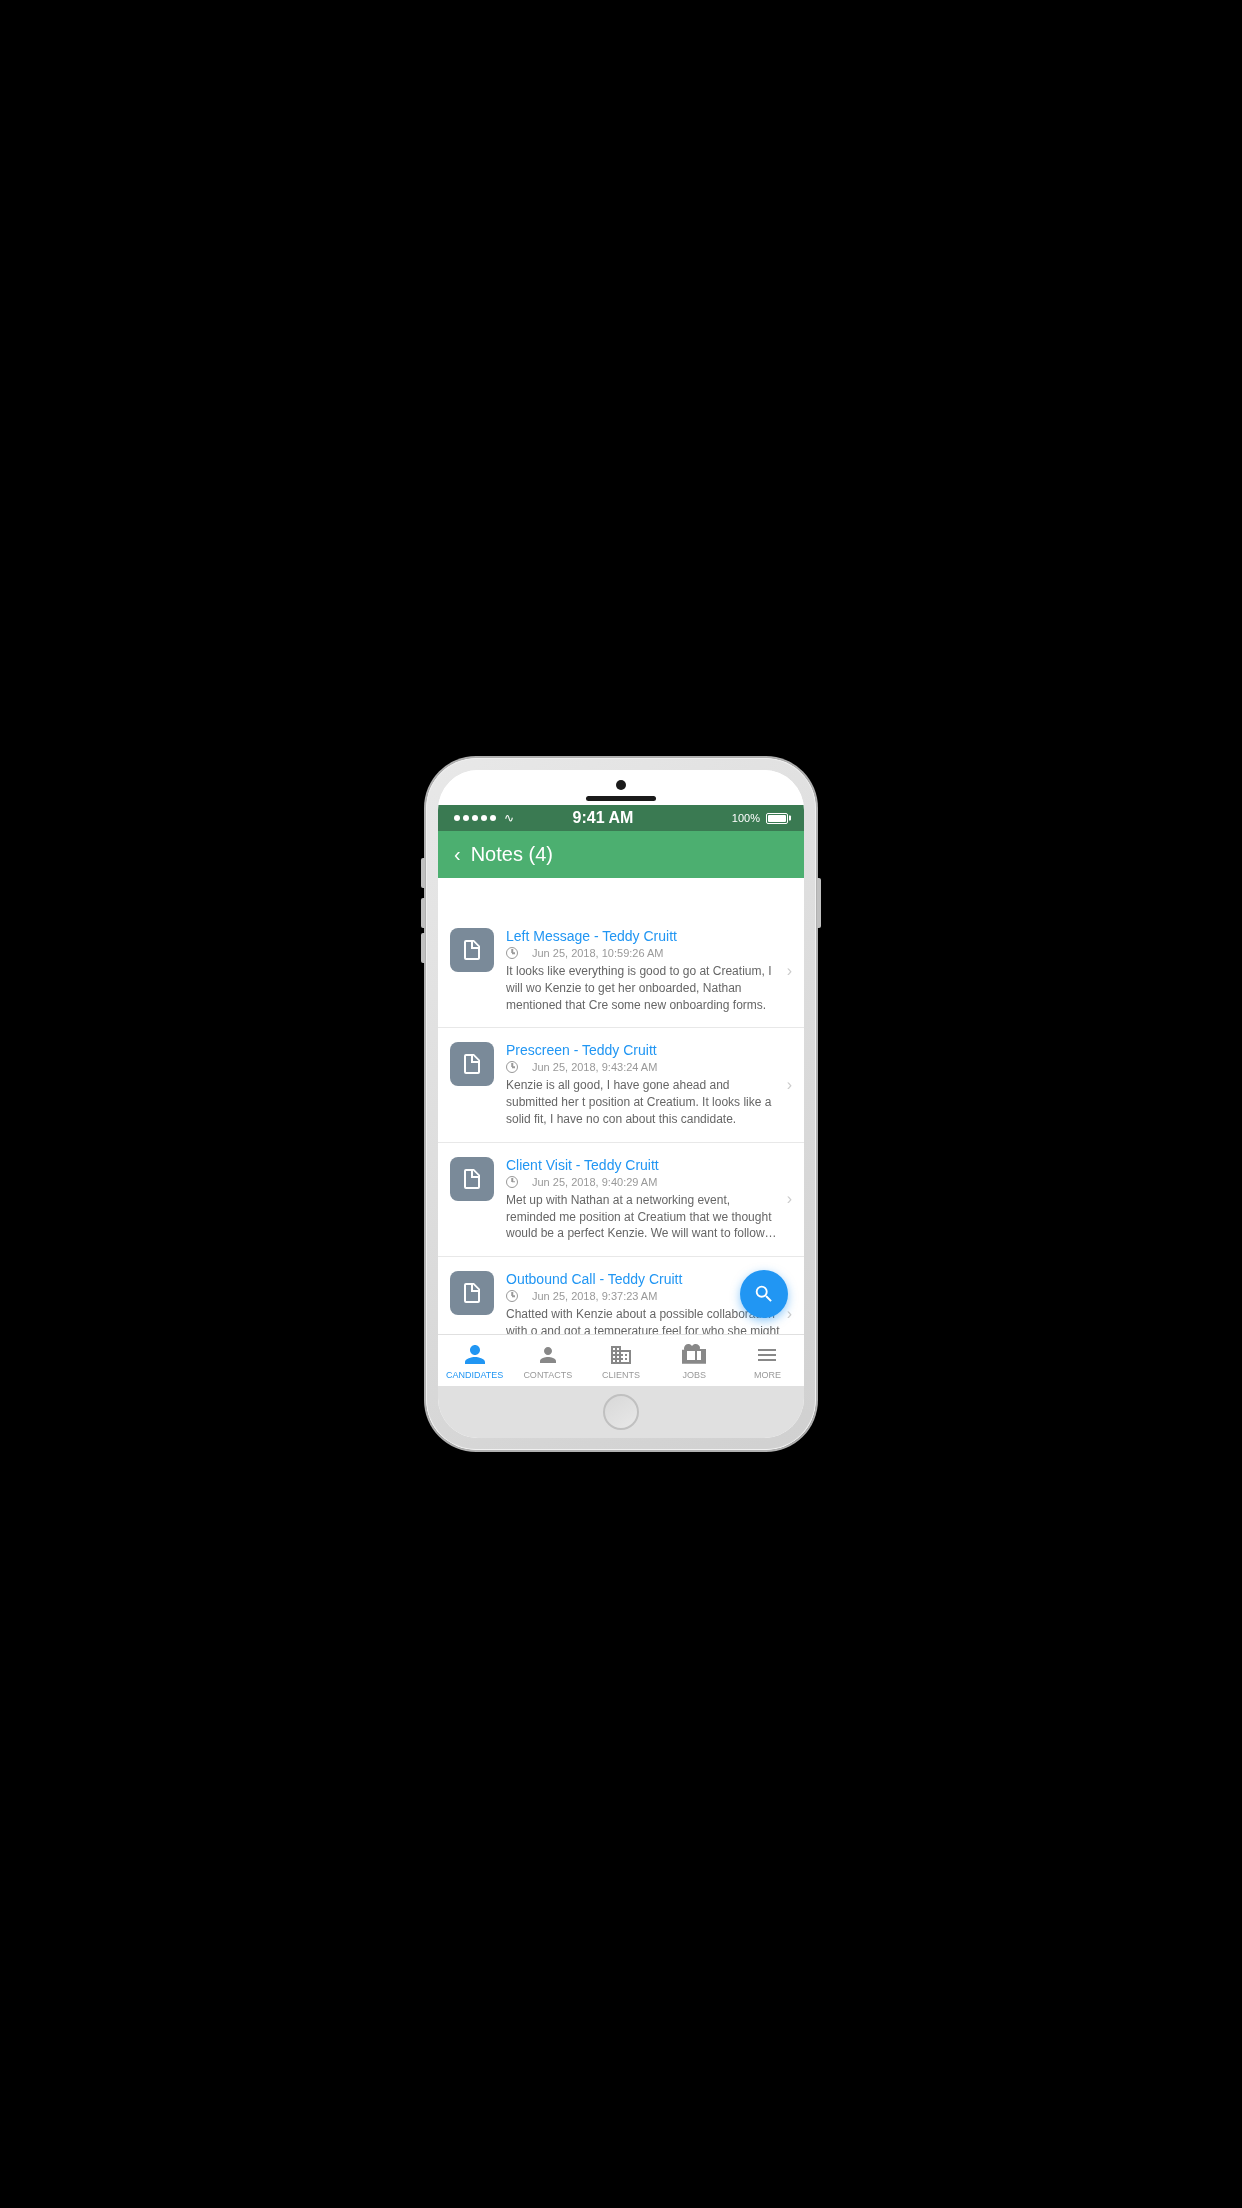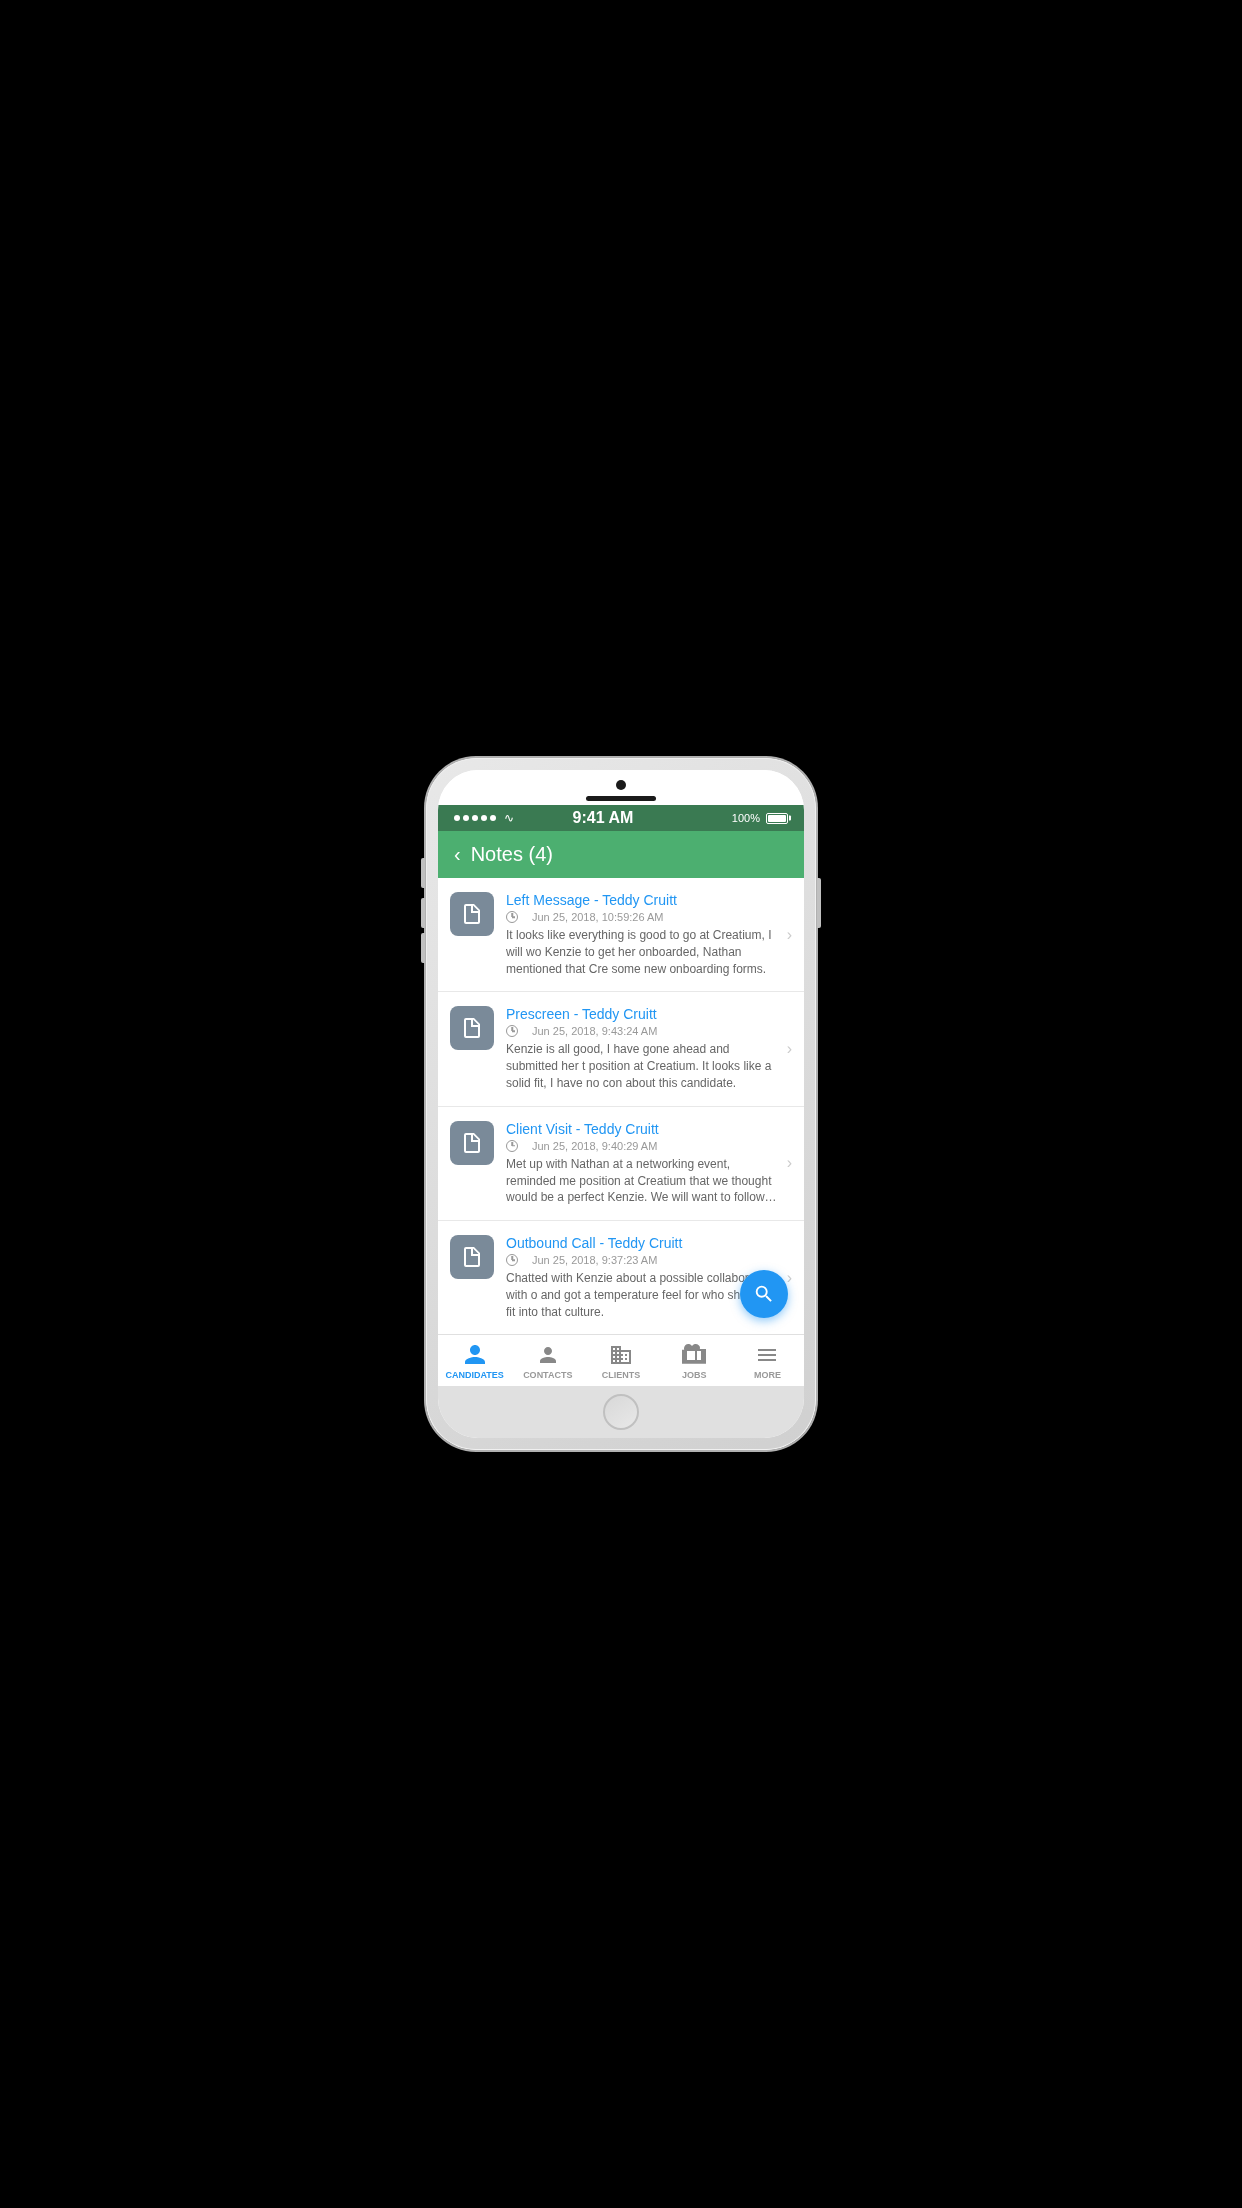--- a/index.html
+++ b/index.html
@@ -169,20 +169,21 @@
       color: #fff;
       font-size: 20px;
       font-weight: 400;
     }
     
     .content {
       flex: 1;
       overflow-y: auto;
       background: #3b82f6;
       position: relative;
+      margin-top: 36px;
     }
     .note-item {
       background: #fff;
       display: flex;
       align-items: flex-start;
       padding: 14px 12px;
       border-bottom: 1px solid #e8e8e8;
       cursor: pointer;
       position: relative;
     }
@@ -286,21 +287,20 @@
       width: 22px;
       height: 22px;
       fill: #fff;
     }
     
     .bottom-nav {
       background: #fff;
       display: flex;
       border-top: 1px solid #e0e0e0;
       flex-shrink: 0;
-      font-weight: bold;
     }
     .nav-item {
       flex: 1;
       display: flex;
       flex-direction: column;
       align-items: center;
       padding: 8px 0 6px;
       cursor: pointer;
     }
     .nav-icon {

